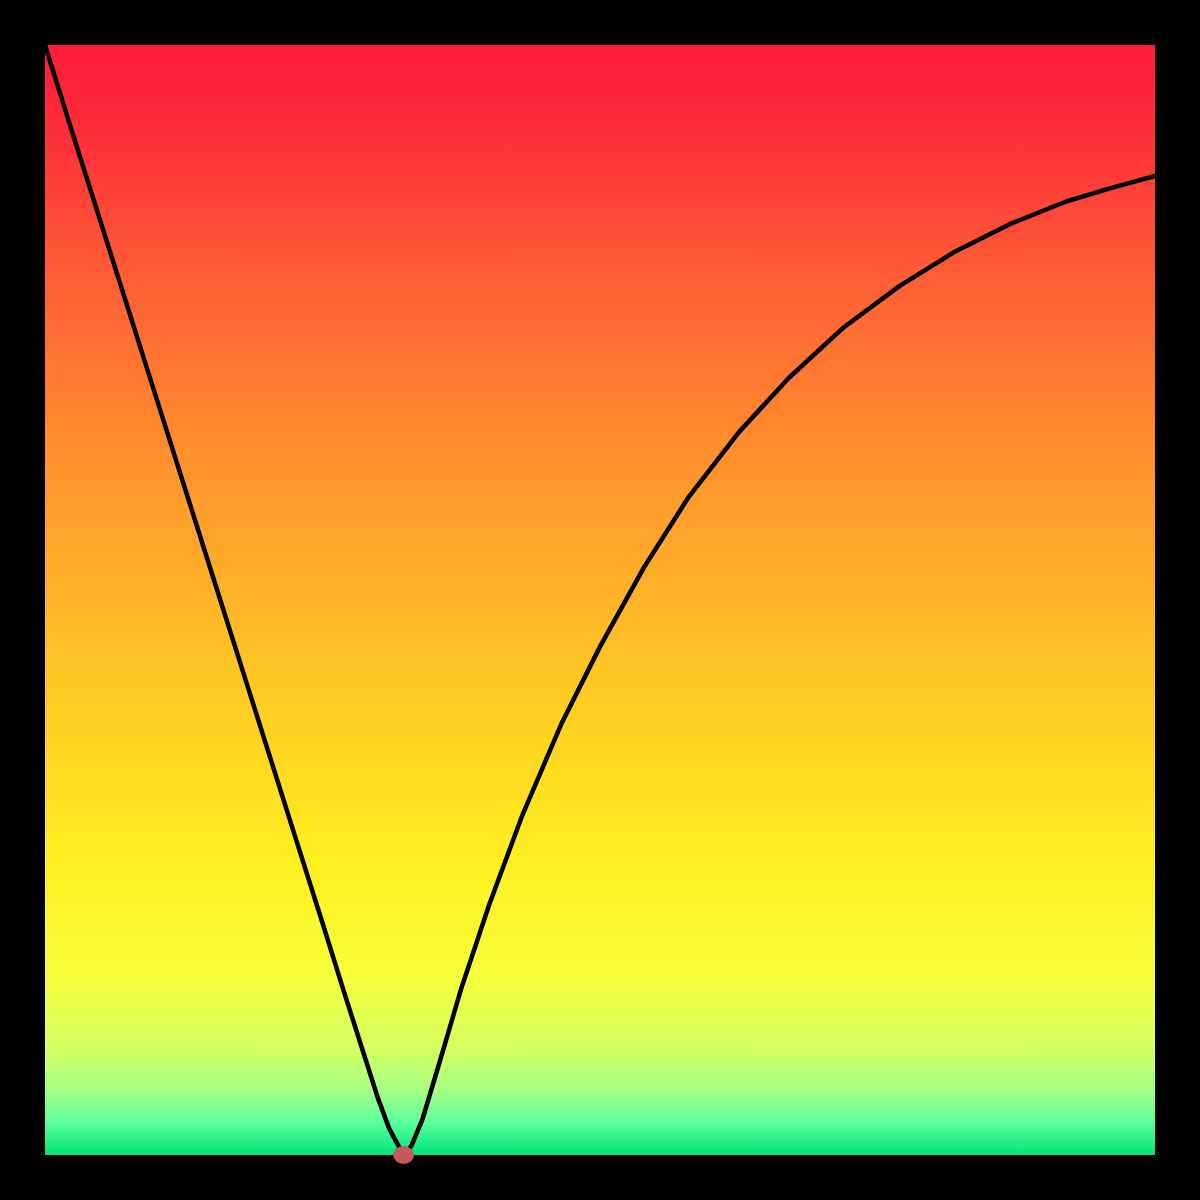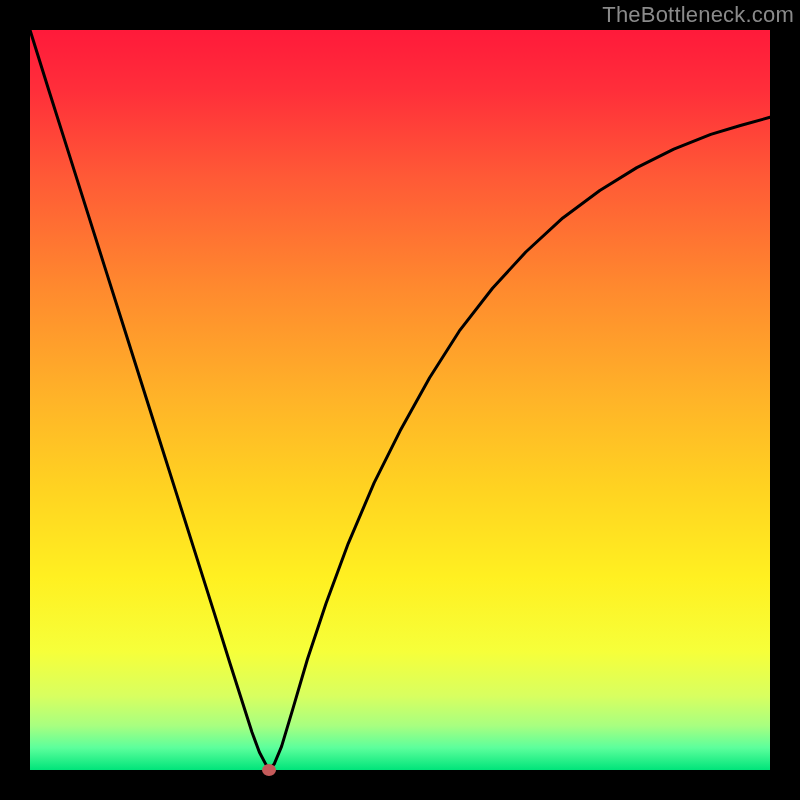--- a/index.html
+++ b/index.html
@@ -25,21 +25,20 @@
     font-weight: 400;
     letter-spacing: 0.2px;
   }
   svg {
     display: block;
   }
 </style>
 </head>
 <body>
 <div class="container">
-  <div class="watermark">TheBottleneck.com</div>
 
   <svg id="chart-svg" width="800" height="800" viewBox="0 0 800 800">
     <defs>
       <linearGradient id="bgGrad" x1="0" y1="0" x2="0" y2="1">
 
       <stop offset="0.0%" stop-color="#ff1a3a"></stop>
           <stop offset="8.0%" stop-color="#ff2e3a"></stop>
           <stop offset="20.0%" stop-color="#ff5a36"></stop>
           <stop offset="35.0%" stop-color="#ff8a2e"></stop>
           <stop offset="50.0%" stop-color="#ffb428"></stop>

